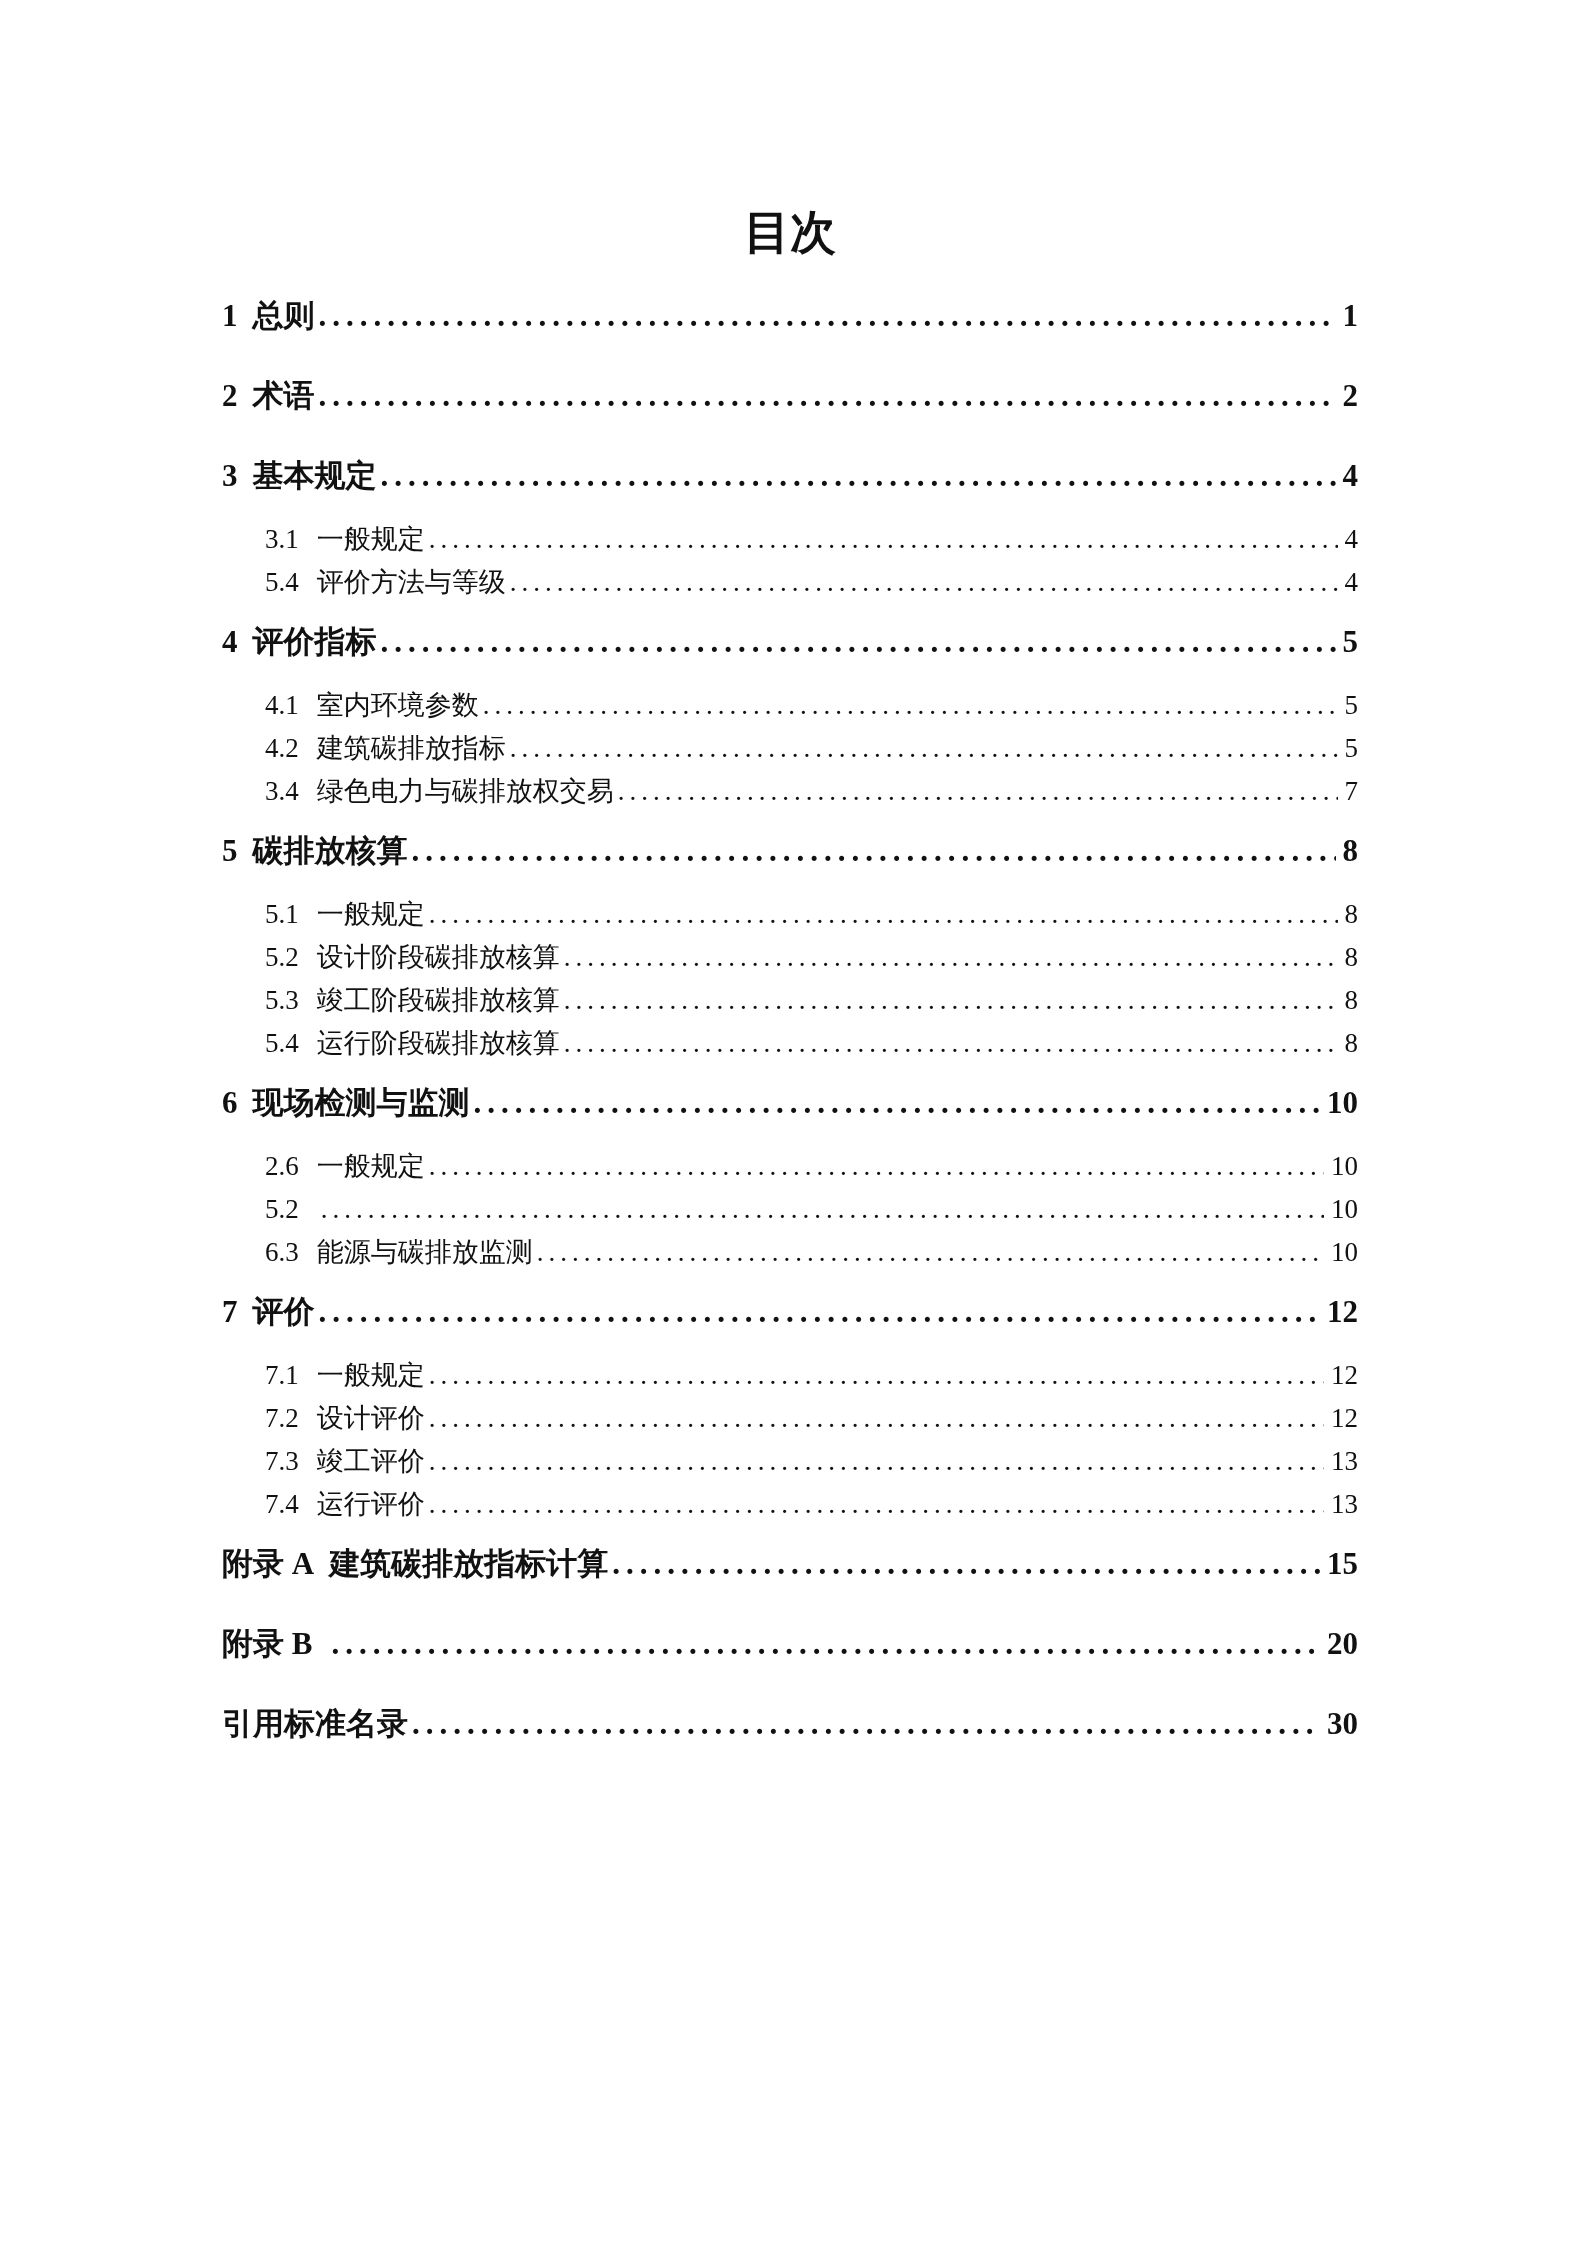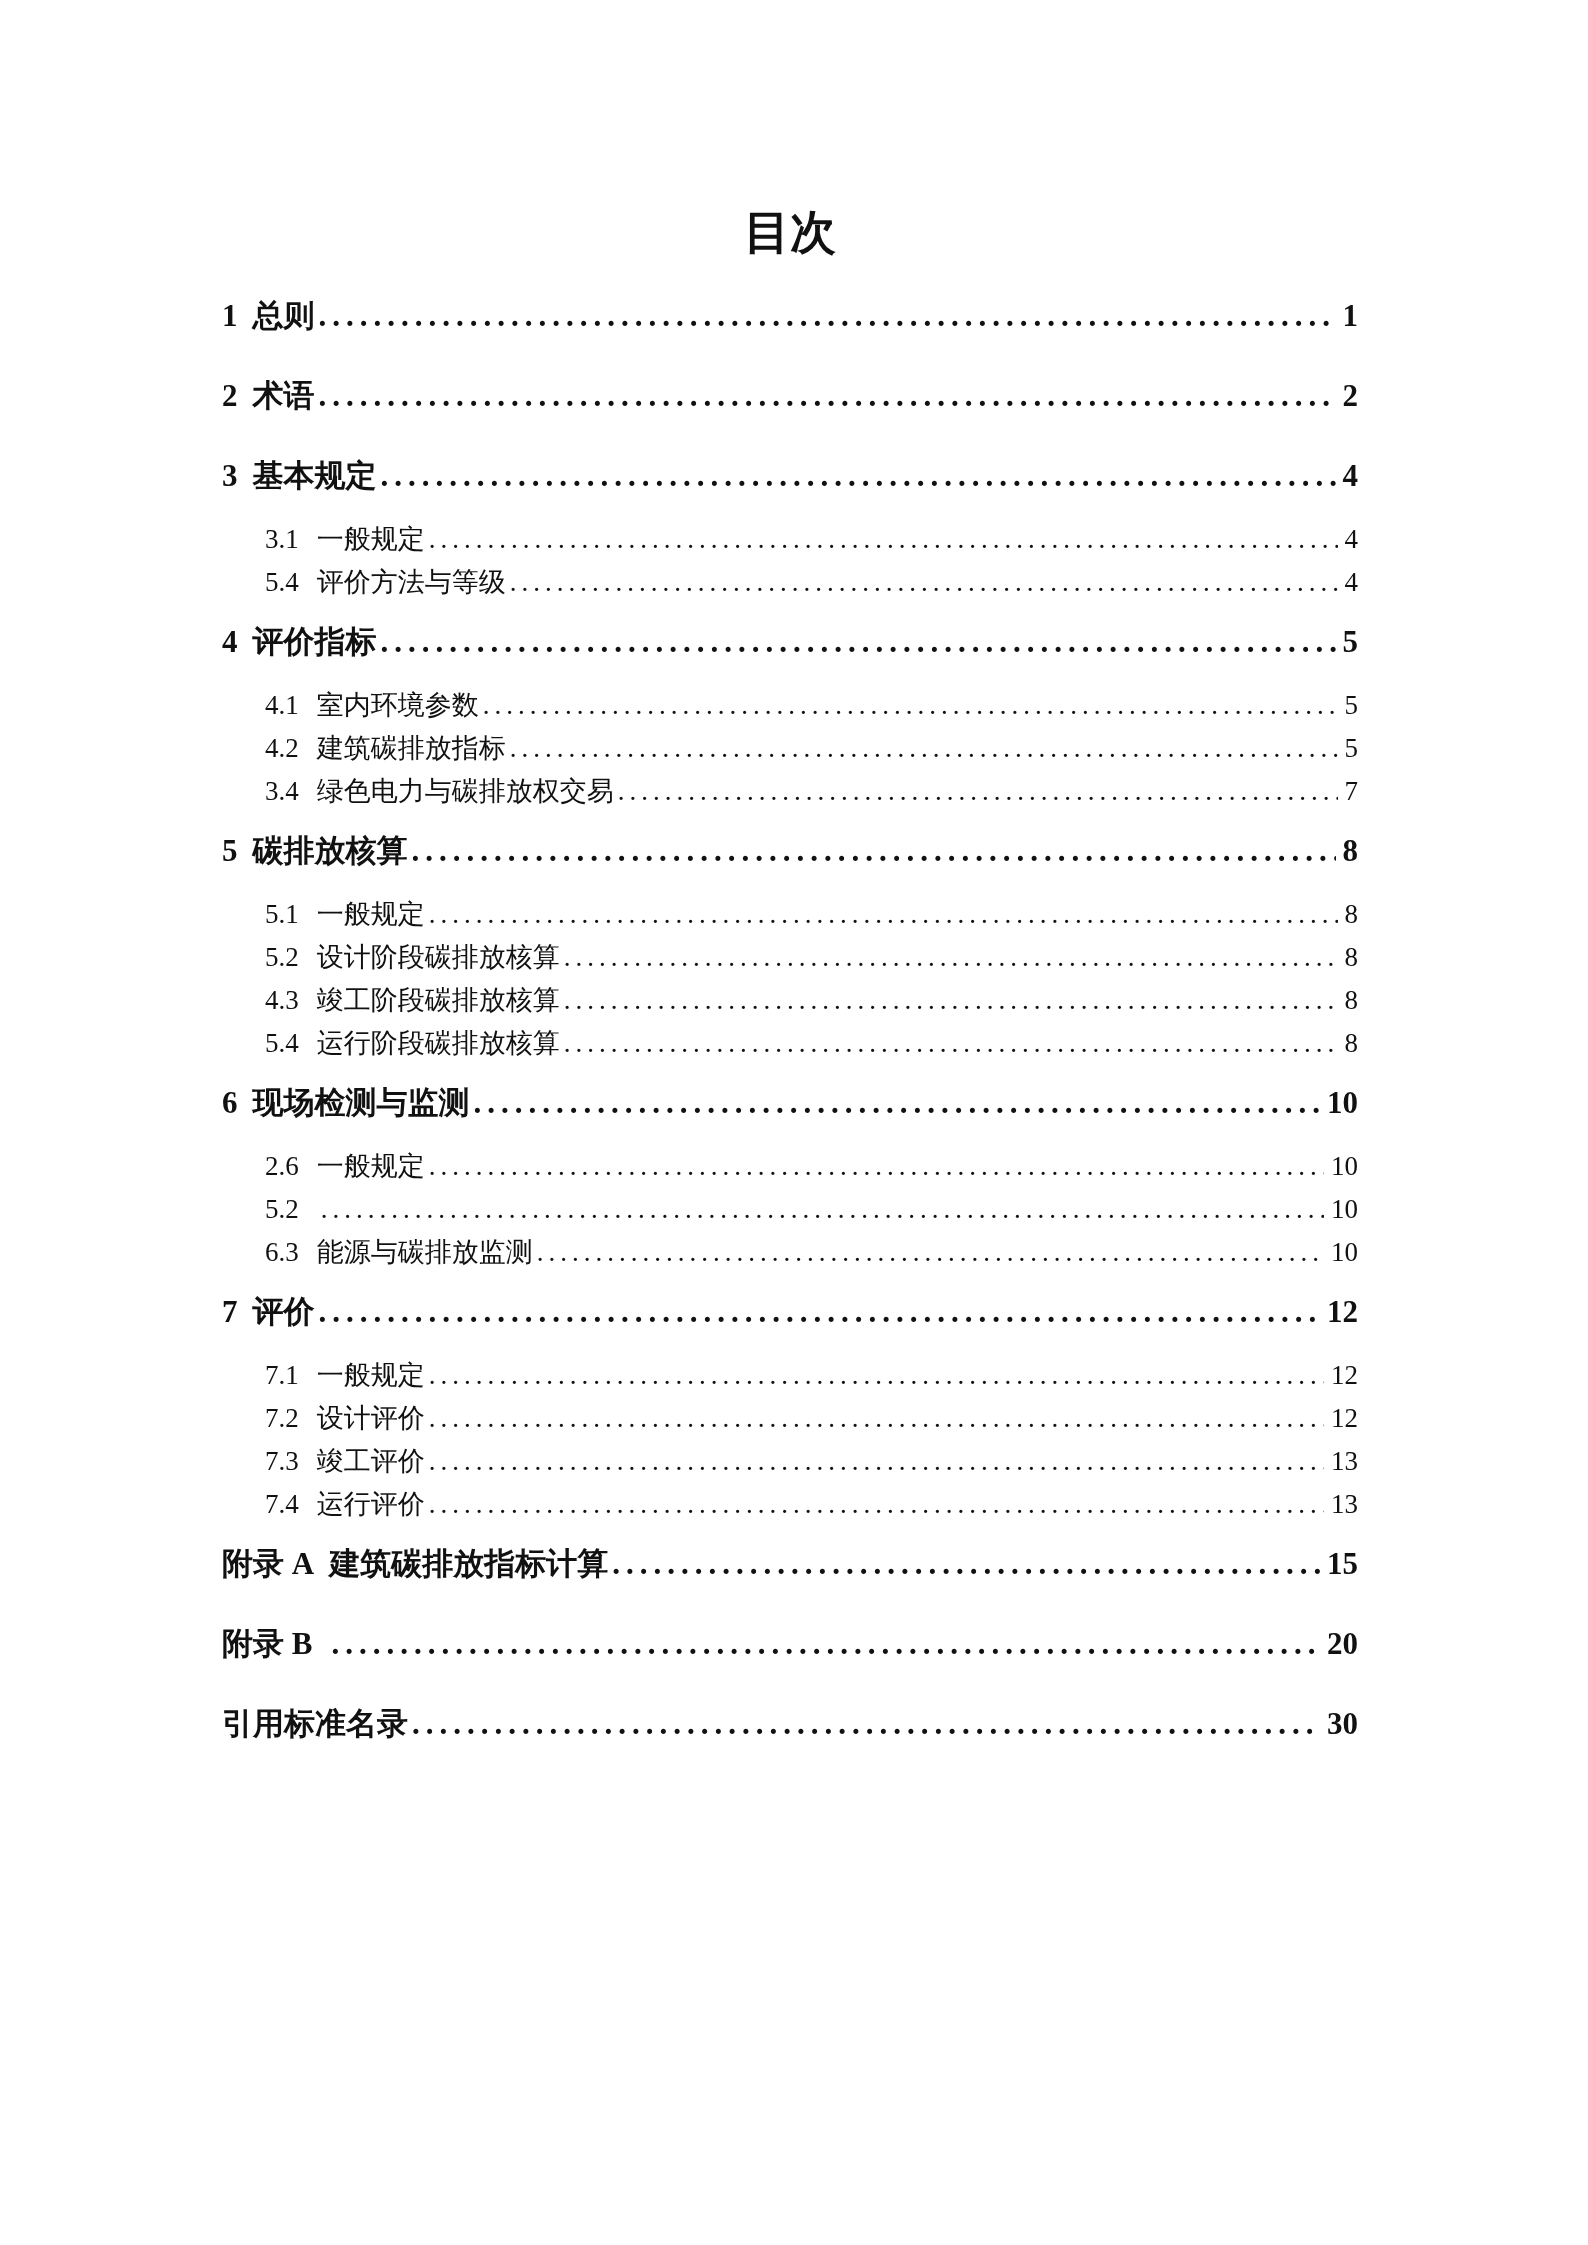--- a/index.html
+++ b/index.html
@@ -150,21 +150,21 @@
         <span class="leader"></span>
         <span class="pagenum">8</span>
       </div>
       <div class="row sub">
         <span class="num">5.2</span>
         <span class="entry-text">设计阶段碳排放核算</span>
         <span class="leader"></span>
         <span class="pagenum">8</span>
       </div>
       <div class="row sub">
-        <span class="num">4.3</span>
+        <span class="num">5.3</span>
         <span class="entry-text">竣工阶段碳排放核算</span>
         <span class="leader"></span>
         <span class="pagenum">8</span>
       </div>
       <div class="row sub">
         <span class="num">5.4</span>
         <span class="entry-text">运行阶段碳排放核算</span>
         <span class="leader"></span>
         <span class="pagenum">8</span>
       </div>

